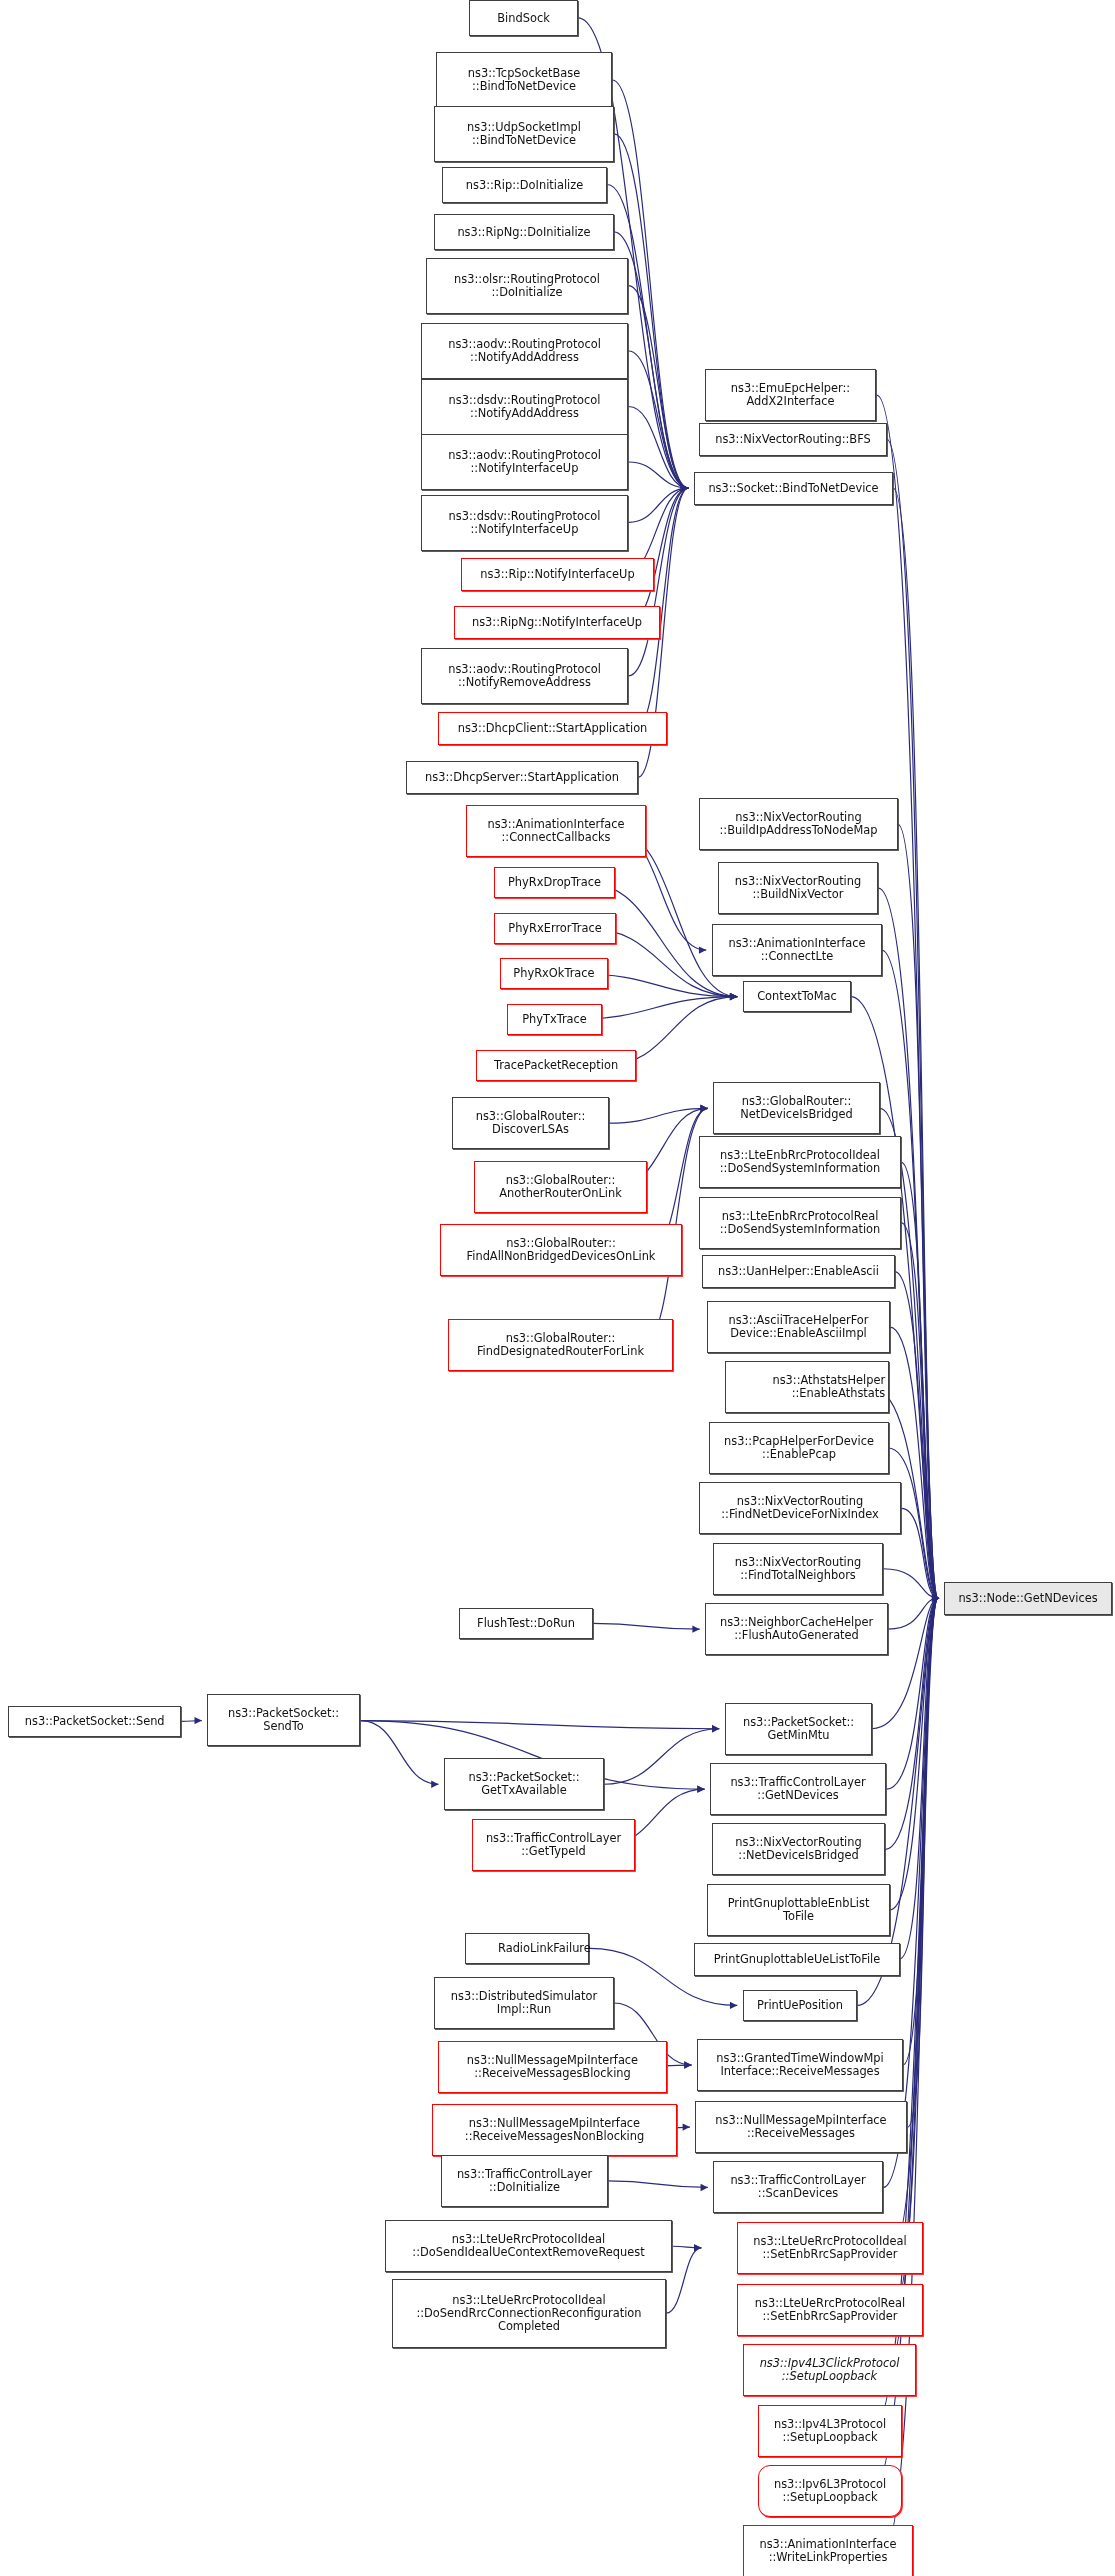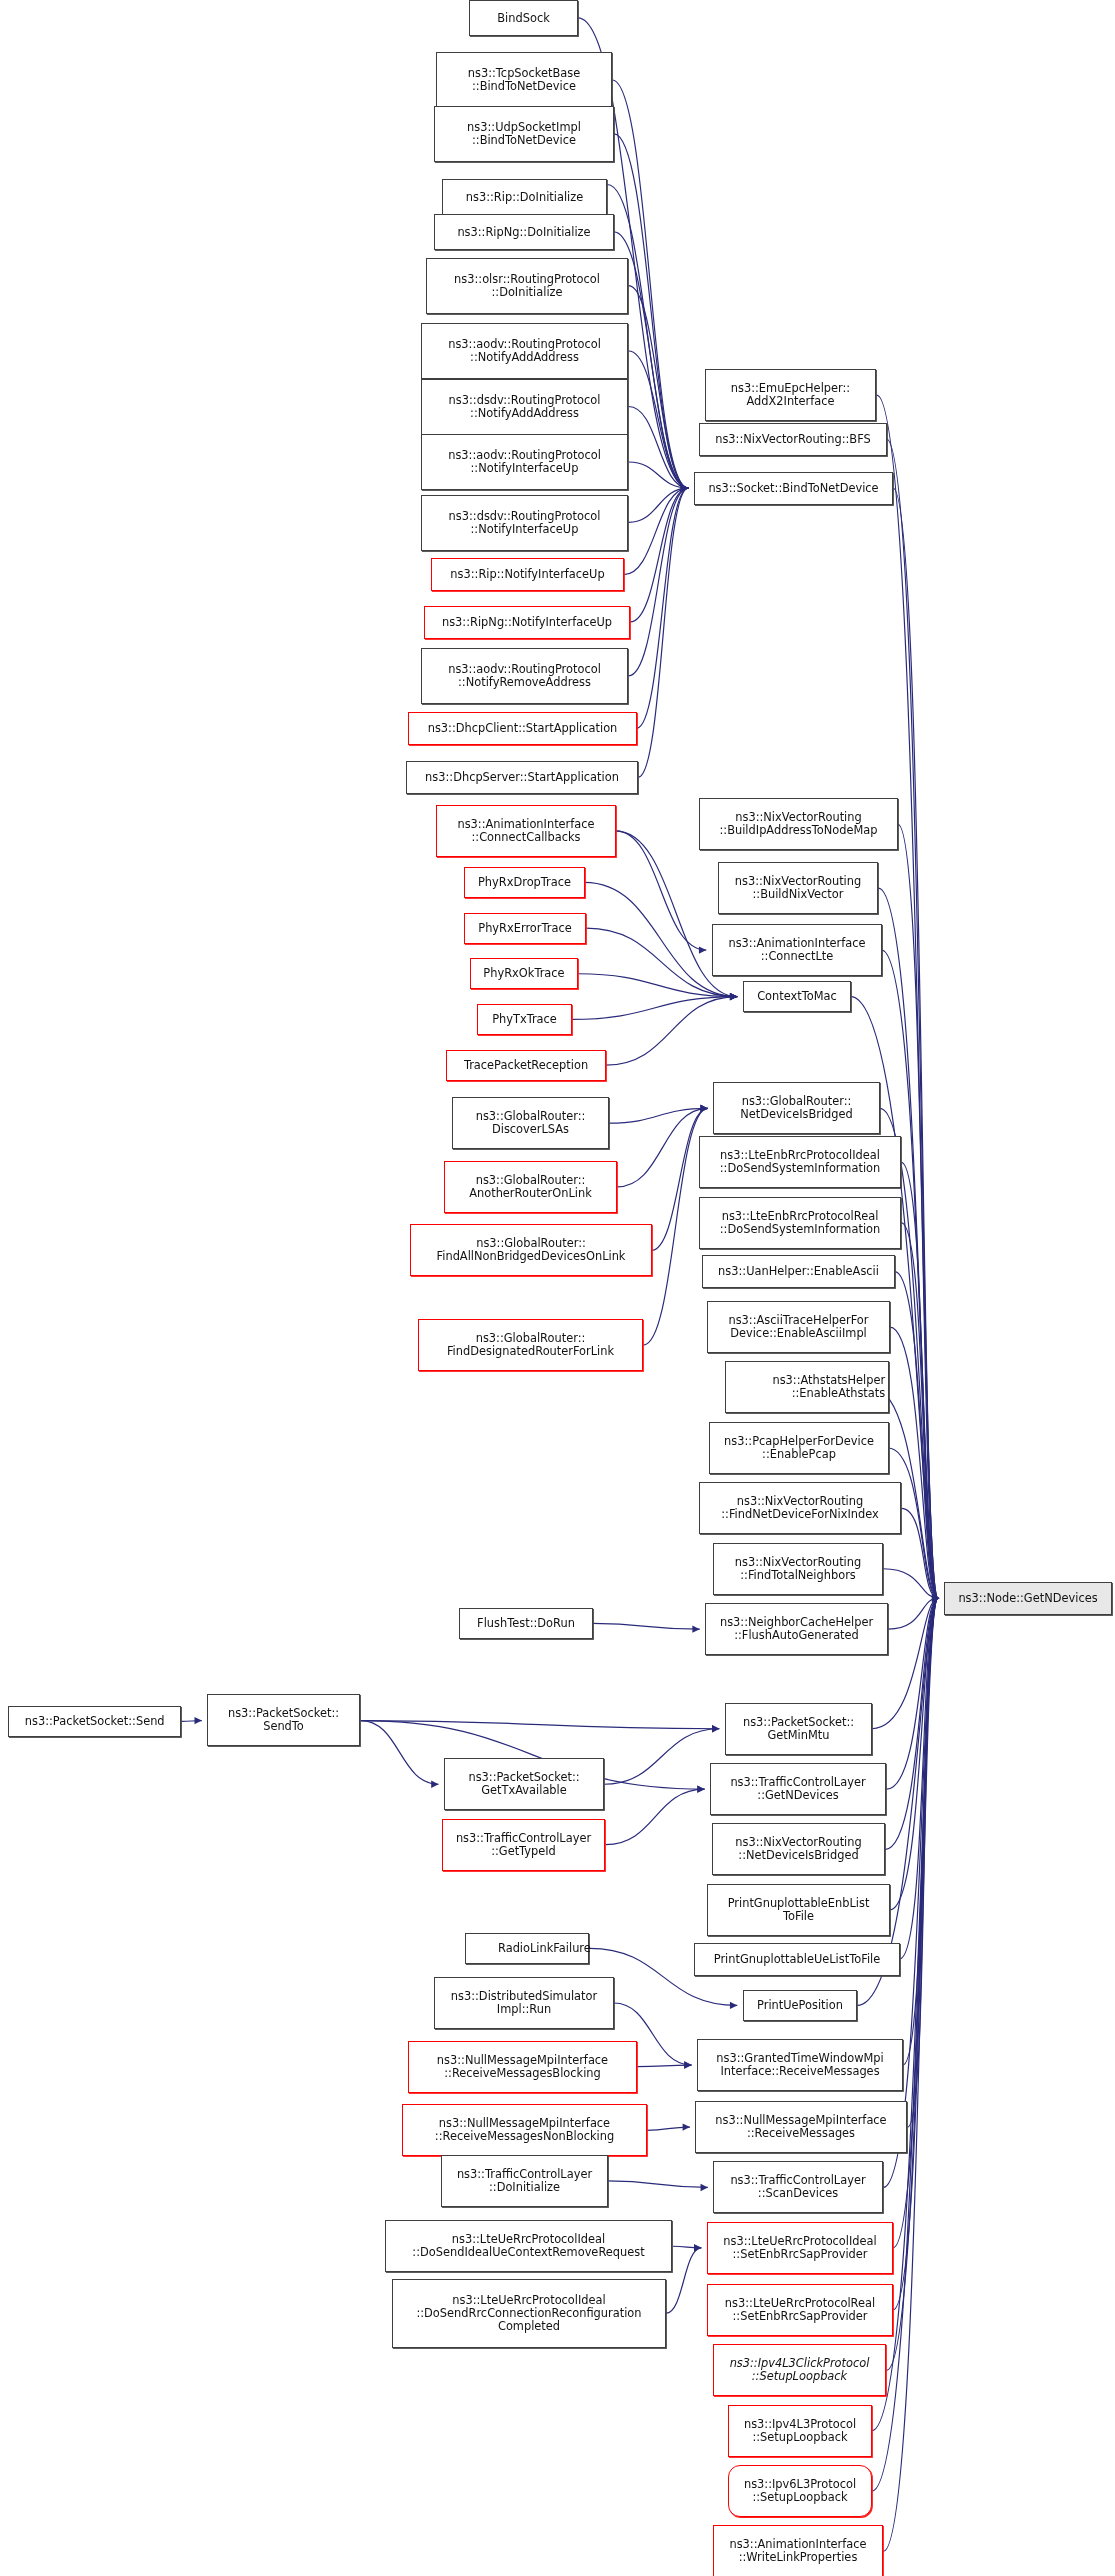--- a/index.html
+++ b/index.html
@@ -3,21 +3,21 @@
 <meta charset="utf-8">
 <style>
   html,body{margin:0;padding:0;background:#ffffff;}
   body{font-family:"DejaVu Sans","Liberation Sans",sans-serif;}
   #canvas{position:relative;width:1115px;height:2576px;overflow:hidden;background:#fff;}
   #edges{position:absolute;left:0;top:0;width:1115px;height:2576px;pointer-events:none;}
   .node{position:absolute;box-sizing:border-box;display:flex;align-items:center;justify-content:center;
         text-align:center;background:#fff;line-height:1.12;}
   .node .lbl{display:block;width:100%;padding:0 2.8px;white-space:pre-line;}
   .nblack{border:0.9px solid #3f3f3f;box-shadow:0.9px 0.9px 0 0 #4a4a4a;color:#121212;}
-  .nred{border:1.2px solid #ff0000;box-shadow:0.9px 0.9px 0 0 #ff2020;color:#121212;}
+  .nred{border:1.2px solid #ff0000;box-shadow:0.9px 0.9px 0 0 #ff2020;color:#121212;margin-left:30px;}
   .ntarget{border:0.9px solid #3f3f3f;background:#e8e8e8;box-shadow:0.9px 0.9px 0 0 #4a4a4a;color:#121212;}
 </style>
 </head>
 <body>
 
 <div id="canvas">
   <svg id="edges" viewBox="0 0 1215 2807">
       <path d="M629.7364568081991,19.567173637515843 C689.8879941434845,19.567173637515843 689.8879941434845,531.8713561470216 750.0395314787701,531.8713561470216" fill="none" stroke="#2a2a7a" stroke-width="1.3"></path>
       <path d="M750.0395314787701,531.8713561470216 l-8,-4 l0,8 z" fill="#2a2a7a"></path>
       <path d="M667.0937042459736,87.16286438529785 C708.5666178623719,87.16286438529785 708.5666178623719,531.8713561470216 750.0395314787701,531.8713561470216" fill="none" stroke="#2a2a7a" stroke-width="1.3"></path>
@@ -136,21 +136,21 @@
       <span class="lbl">BindSock</span>
     </div>
     <div class="node nblack" style="left: 436px; top: 52px; width: 176px; height: 56px; font-size: 11.4px;">
       <span class="lbl">ns3::TcpSocketBase
 ::BindToNetDevice</span>
     </div>
     <div class="node nblack" style="left: 434px; top: 106px; width: 180px; height: 56px; font-size: 11.4px;">
       <span class="lbl">ns3::UdpSocketImpl
 ::BindToNetDevice</span>
     </div>
-    <div class="node nblack" style="left: 442px; top: 167px; width: 165px; height: 36px; font-size: 11.4px; margin-top: 12px;">
+    <div class="node nblack" style="left: 442px; top: 167px; width: 165px; height: 36px; font-size: 11.4px;">
       <span class="lbl">ns3::Rip::DoInitialize</span>
     </div>
     <div class="node nblack" style="left: 434px; top: 214px; width: 180px; height: 36px; font-size: 11.4px;">
       <span class="lbl">ns3::RipNg::DoInitialize</span>
     </div>
     <div class="node nblack" style="left: 426px; top: 258px; width: 202px; height: 56px; font-size: 11.4px;">
       <span class="lbl">ns3::olsr::RoutingProtocol
 ::DoInitialize</span>
     </div>
     <div class="node nblack" style="left: 421px; top: 323px; width: 207px; height: 56px; font-size: 11.4px;">

